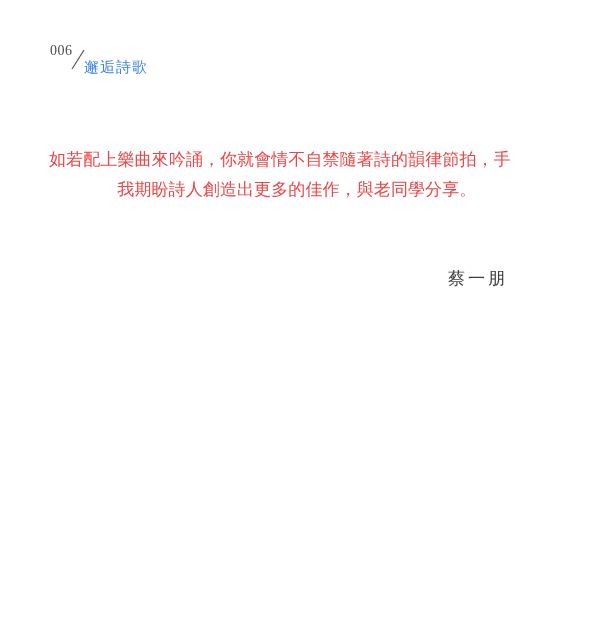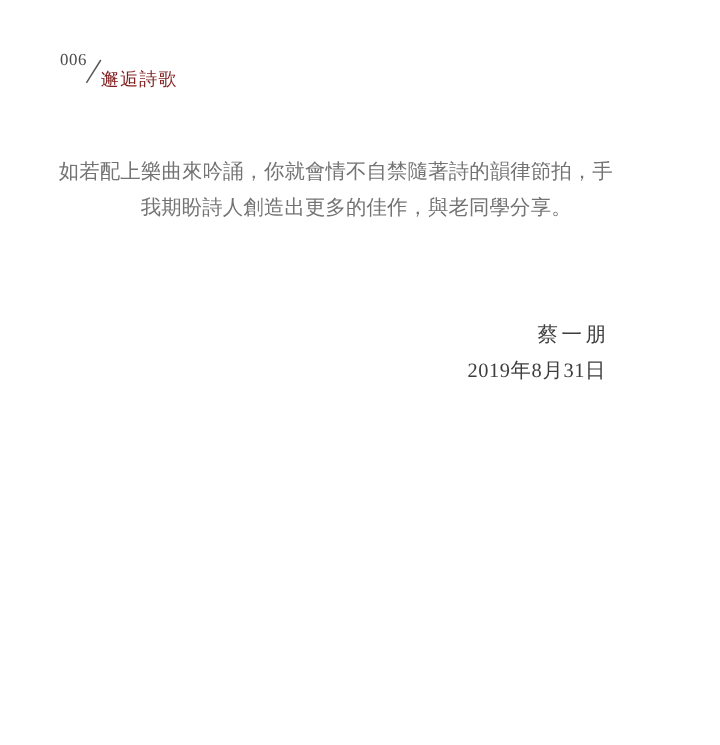--- a/index.html
+++ b/index.html
@@ -34,49 +34,49 @@
     top: 49px;
     width: 14px;
     height: 21px;
   }
   .running-title {
     position: absolute;
     left: 61px;
     top: 60px;
     font-size: 15px;
     letter-spacing: 1px;
-    color: #7f1d1d;
+    color: #3b82f6;
     line-height: 1;
     white-space: nowrap;
   }
 
   
   .body-text {
     position: absolute;
     left: 26px;
-    top: 128px;
+    top: 145px;
     font-size: 17px;
     line-height: 30px;
-    color: #737373;
+    color: #ef4444;
   }
   .text-line {
     white-space: nowrap;
     letter-spacing: 0.1px;
   }
   .text-line.indent {
     padding-left: 34px;
     text-align: center;
   }
 
   
   .signature-block {
     position: absolute;
     top: 264px;
     right: 118px;
-    text-align: right;
+    text-align: center;
     font-size: 17px;
     line-height: 30px;
     color: #3d3d3d;
   }
   .author-name {
     display: block;
     letter-spacing: 3px;
     margin-right: -3px;
     white-space: nowrap;
   }
@@ -99,16 +99,15 @@
 
   <div class="running-title">邂逅詩歌</div>
 
   <div class="body-text">
     <div class="text-line">如若配上樂曲來吟誦，你就會情不自禁隨著詩的韻律節拍，手</div>
     <div class="text-line indent">我期盼詩人創造出更多的佳作，與老同學分享。</div>
   </div>
 
   <div class="signature-block">
     <span class="author-name">蔡一朋</span>
-    <span class="sign-date">2019年8月31日</span>
   </div>
 
 </div>
 
 </body></html>

